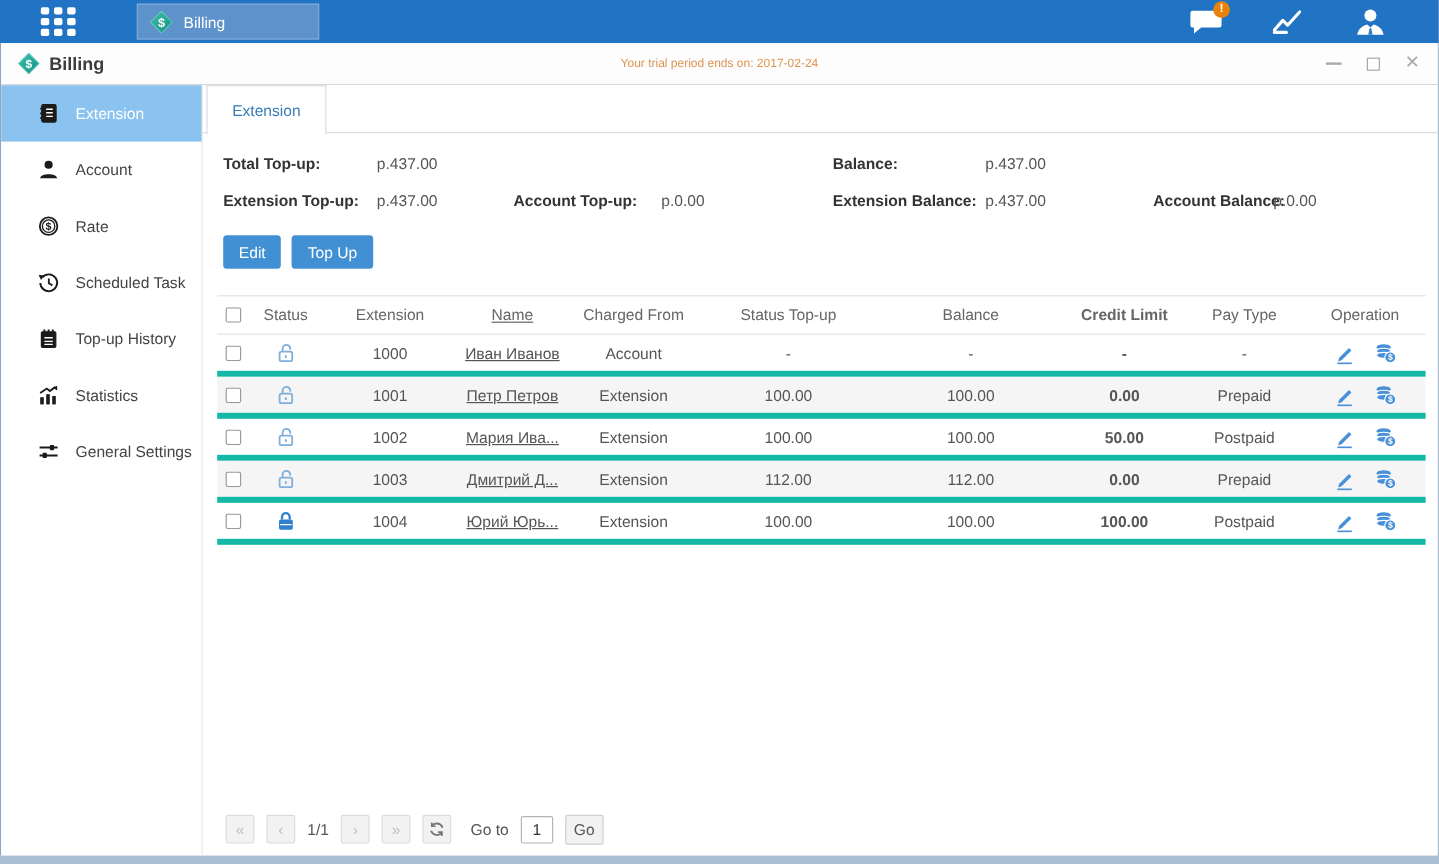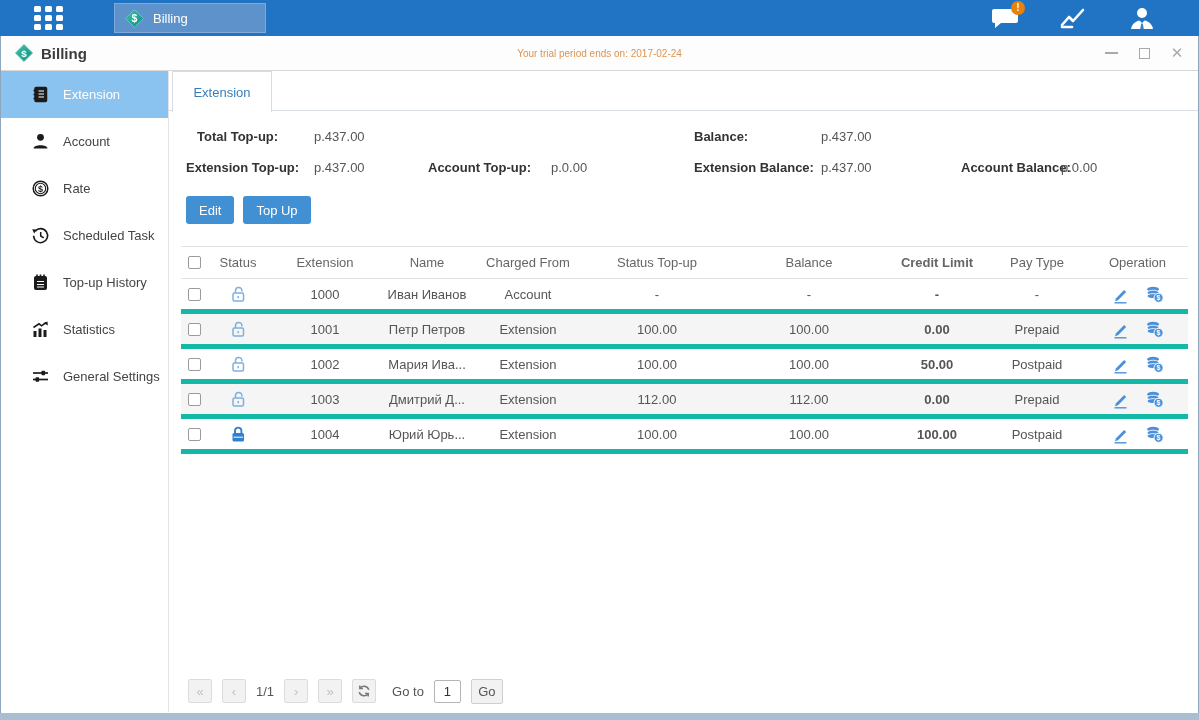--- a/index.html
+++ b/index.html
@@ -64,21 +64,21 @@
   .btn-blue { background:#4090d3; color:#fff; border:none; height:28px; padding:0 13px;
     font-size:13px; border-radius:3px; cursor:pointer; font-family:inherit; }
 
   
   .tbl { margin:22px 0 0 12px; width:1007px; font-size:13px; }
   .trow { display:flex; align-items:center; height:35px; }
   .thead { height:33px; border-top:1px solid #e3e3e3; border-bottom:1px solid #e3e3e3; color:#666; }
   .trow.zebra { background:#f5f5f5; }
   .trow:not(.thead) { border-bottom:5px solid #14b8a6; color:#555; }
   .tc { text-align:center; overflow:hidden; white-space:nowrap; display:flex; align-items:center; justify-content:center; }
-  .c0{width:26px;} .c1{width:62px;} .c2{width:112px;} .c3{width:92px;} .c4{width:110px;}
+  .c0{width:26px;} .c1{width:62px;} .c2{width:112px;} .c3{width:92px;text-decoration:underline;} .c4{width:110px;}
   .c5{width:148px;} .c6{width:156px;} .c7{width:100px;font-weight:bold;} .c8{width:100px;} .c9{width:101px; gap:15px;}
   .cbx { appearance:none; -webkit-appearance:none; width:13px; height:13px; border:1px solid #9b9b9b;
     border-radius:2px; background:#fff; cursor:pointer; margin:0; }
   .op-icon { width:19px; height:19px; cursor:pointer; display:inline-flex; }
   .op-icon svg { width:19px; height:19px; }
   .lock { width:18px; height:18px; display:inline-flex; }
   .lock svg { width:18px; height:18px; }
 
   
   .pager { position:absolute; left:19px; bottom:8px; height:26px; display:flex; align-items:center; gap:10px; font-size:13px; color:#555; }
@@ -254,21 +254,21 @@
         </aside>
 
       <section class="main">
         <div class="tabstrip">
           <div class="tab-active">
             <span>Extension</span>
           </div>
         </div>
 
         <div class="summary">
-          <span class="lbl s-r1" style="left:28px">Total Top-up:</span>
+          <span class="lbl s-r1" style="left:17px">Total Top-up:</span>
           <span class="val s-r1" style="left:145px">p.437.00</span>
           <span class="lbl s-r1" style="left:525px">Balance:</span>
           <span class="val s-r1" style="left:652px">p.437.00</span>
           <span class="lbl s-r2" style="left:17px">Extension Top-up:</span>
           <span class="val s-r2" style="left:145px">p.437.00</span>
           <span class="lbl s-r2" style="left:259px">Account Top-up:</span>
           <span class="val s-r2" style="left:382px">p.0.00</span>
           <span class="lbl s-r2" style="left:525px">Extension Balance:</span>
           <span class="val s-r2" style="left:652px">p.437.00</span>
           <span class="lbl s-r2" style="left:792px">Account Balance:</span>

